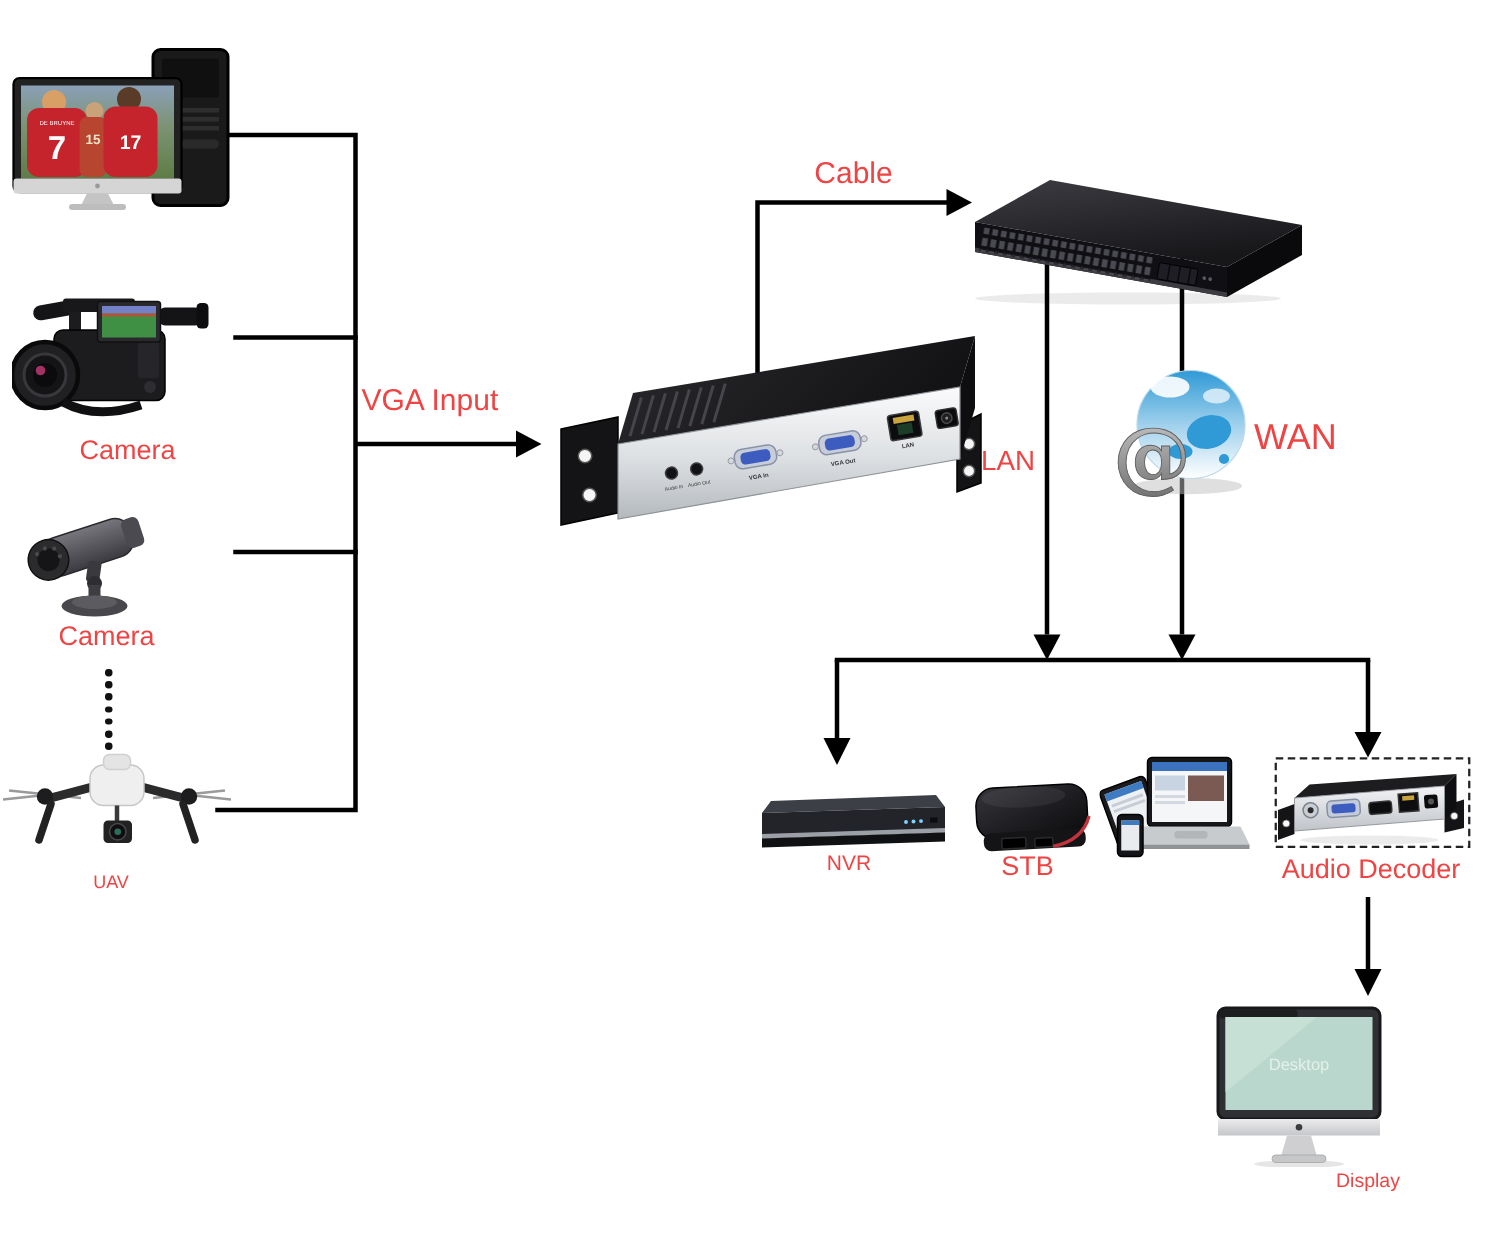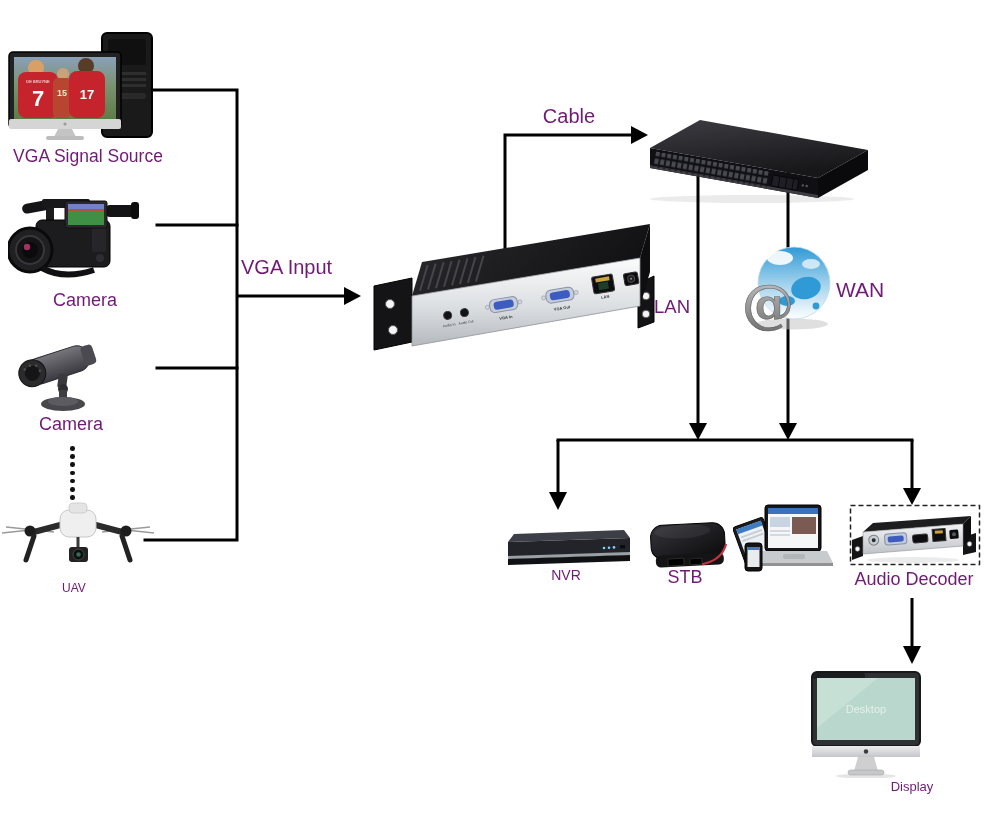--- a/index.html
+++ b/index.html
@@ -1,20 +1,20 @@
 <!DOCTYPE html>
 <html><head>
 <meta charset="utf-8">
 <style>
   *{margin:0;padding:0;box-sizing:border-box}
   html,body{background:#fff}
   .canvas{position:relative;width:1001px;height:830px;background:#ffffff;overflow:hidden;
           font-family:"Liberation Sans",sans-serif}
   .dev,.lbl,.conn{position:absolute}
-  .lbl{color:#701a75;text-align:center;line-height:1.17;white-space:nowrap}
+  .lbl{color:#ef4444;text-align:center;line-height:1.17;white-space:nowrap}
   .dots{position:absolute;display:flex;flex-direction:column;align-items:center;gap:3.6px}
   .dots span{width:4.6px;height:4.6px;border-radius:50%;background:#111;display:block}
 </style>
 </head>
 <body>
 
 <div class="canvas">
 
   <svg class="conn" width="1001" height="830" style="left:0;top:0">
 
@@ -445,28 +445,27 @@
         <polygon points="13,8 74,8 13,58" fill="#c6e0d6"></polygon>
         <text x="62" y="43" font-size="11" fill="#e3f1ea" text-anchor="middle" font-family="Liberation Sans, sans-serif">Desktop</text>
         <rect x="8" y="76" width="108" height="11" fill="url(#chinG)"></rect>
         <circle cx="62" cy="81.5" r="2.2" fill="#3a3c3f"></circle>
         <polygon points="54,87 70,87 74,101 50,101" fill="#cfcfd1"></polygon>
         <rect x="44" y="100" width="36" height="5" rx="2.5" fill="#c6c7c9" stroke="#a8a9ab" stroke-width="0.6"></rect>
       </g>
     </svg>
   </div>
 
-  <div class="lbl" style="left:2px;top:146px;width:172px;font-size:17.5px">VGA Signal Source</div>
   <div class="lbl" style="left:25px;top:290px;width:120px;font-size:18px">Camera</div>
   <div class="lbl" style="left:11px;top:414px;width:120px;font-size:18px">Camera</div>
   <div class="lbl" style="left:14px;top:581px;width:120px;font-size:12px">UAV</div>
 
   <div class="lbl" style="left:241px;top:256px;font-size:20px;text-align:right">VGA Input</div>
   <div class="lbl" style="left:509px;top:105px;width:120px;font-size:20px">Cable</div>
   <div class="lbl" style="left:610px;top:296px;width:80px;font-size:18.5px;text-align:right">LAN</div>
-  <div class="lbl" style="left:836px;top:278px;font-size:21px;text-align:center">WAN</div>
+  <div class="lbl" style="left:836px;top:278px;font-size:24px;text-align:center">WAN</div>
 
   <div class="lbl" style="left:506px;top:567px;width:120px;font-size:14px">NVR</div>
   <div class="lbl" style="left:625px;top:567px;width:120px;font-size:18px">STB</div>
   <div class="lbl" style="left:844px;top:569px;width:140px;font-size:18px">Audio Decoder</div>
   <div class="lbl" style="left:852px;top:779px;width:120px;font-size:13px">Display</div>
 
 </div>
 
 </body></html>

